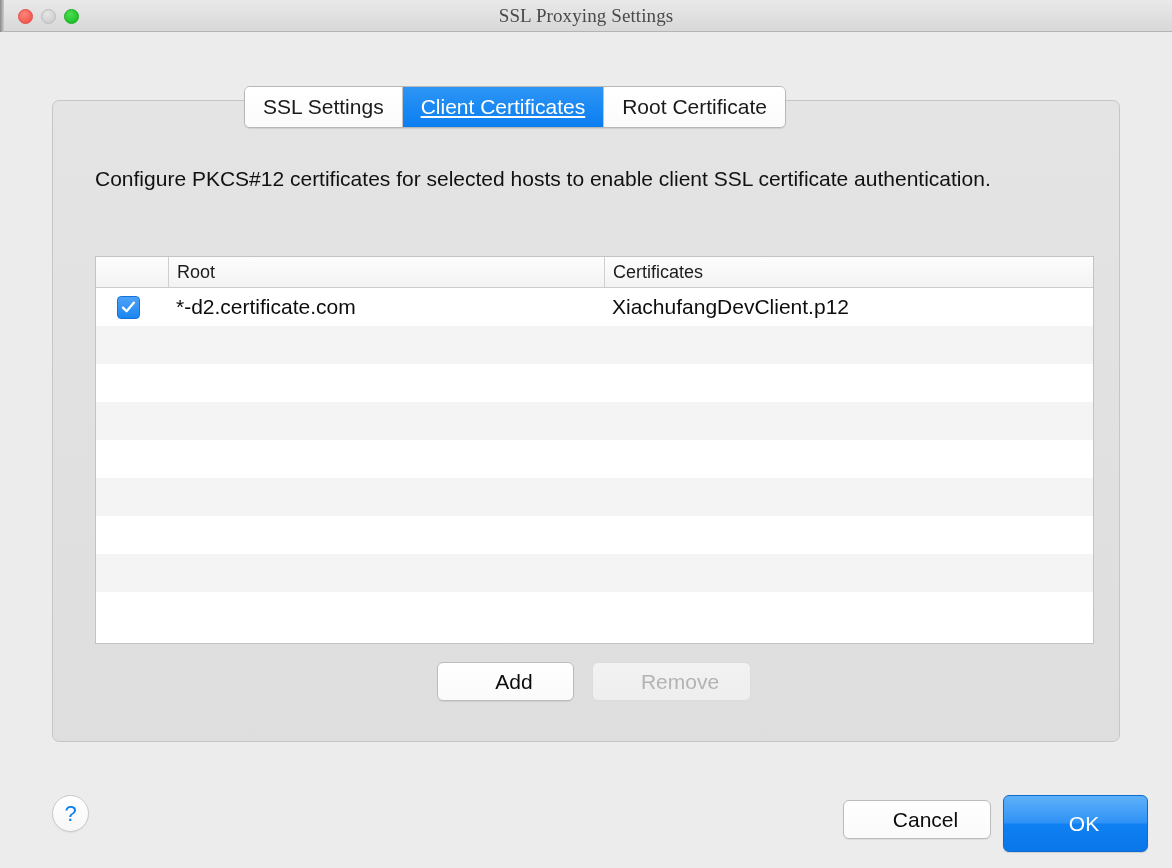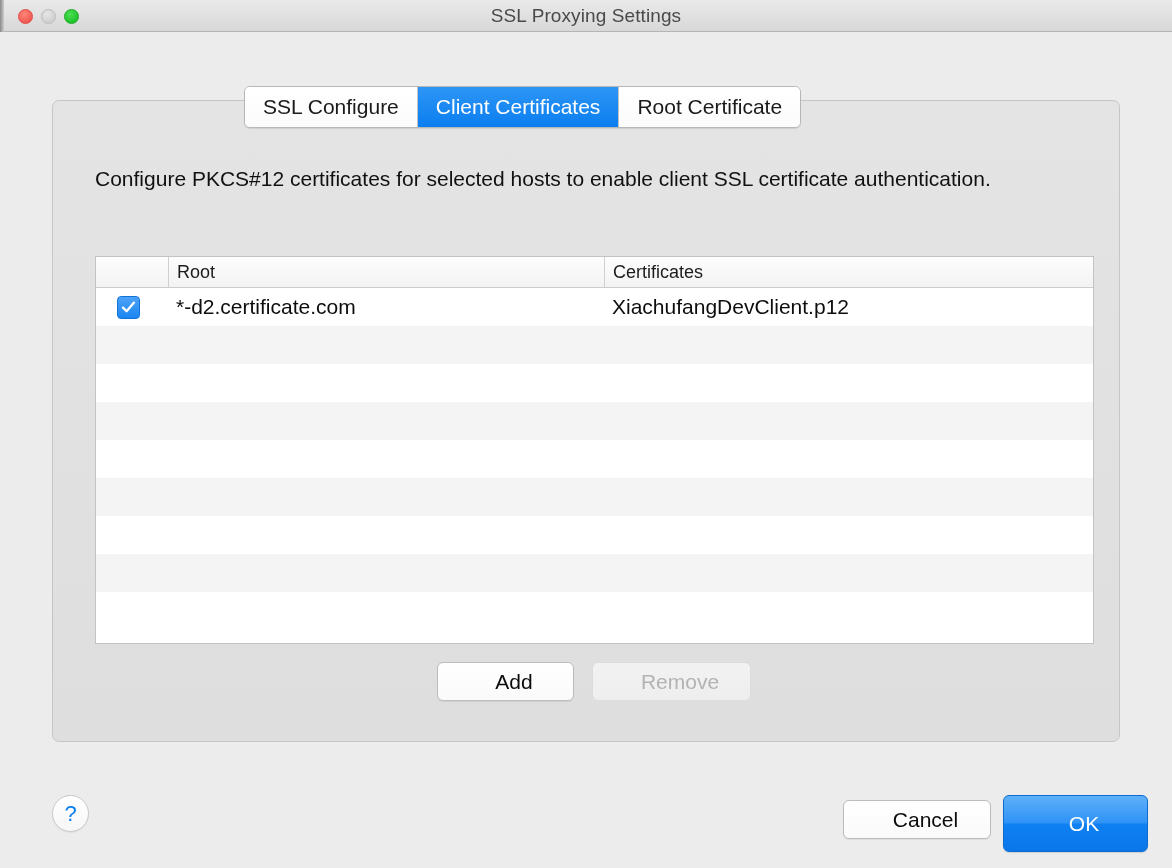--- a/index.html
+++ b/index.html
@@ -36,21 +36,21 @@
     box-sizing: border-box;
   }
   .title-text {
     position: absolute;
     left: 0; right: 0;
     top: 5px;
     text-align: center;
     font-size: 19px;
     color: #4a4a4a;
     letter-spacing: 0.1px;
-    font-family: Liberation Sans, sans-serif;
+    font-family: Liberation Serif, serif;
   }
   .traffic {
     position: absolute;
     top: 9px;
     display: flex;
     gap: 8px;
     left: 18px;
   }
   .light {
     width: 15px;
@@ -105,20 +105,21 @@
     padding: 0 18px;
     cursor: default;
     box-sizing: border-box;
     height: 100%;
     white-space: nowrap;
   }
   .tab:last-child { border-right: none; }
   .tab.active {
     background: linear-gradient(to bottom, #2d95f5 0%, #0b7ef0 100%);
     color: #ffffff;
+    text-decoration: underline;
   }
 
   
   .desc {
     position: absolute;
     left: 95px;
     top: 162px;
     width: 1000px;
     font-size: 21px;
     line-height: 33px;
@@ -273,21 +274,21 @@
       <div class="light close"></div>
       <div class="light min"></div>
       <div class="light zoom"></div>
     </div>
     <div class="title-text">SSL Proxying Settings</div>
   </div>
 
   <div class="tabpanel"></div>
 
   <div class="tabbar">
-    <div class="tab">SSL Configure</div>
+    <div class="tab">SSL Settings</div>
     <div class="tab active">Client Certificates</div>
     <div class="tab">Root Certificate</div>
   </div>
 
   <div class="desc">Configure PKCS#12 certificates for selected hosts to enable client SSL certificate authentication.</div>
 
   <div class="table-wrap">
     <div class="thead">
       <div class="th col-check"></div>
       <div class="th col-host">Root</div>

